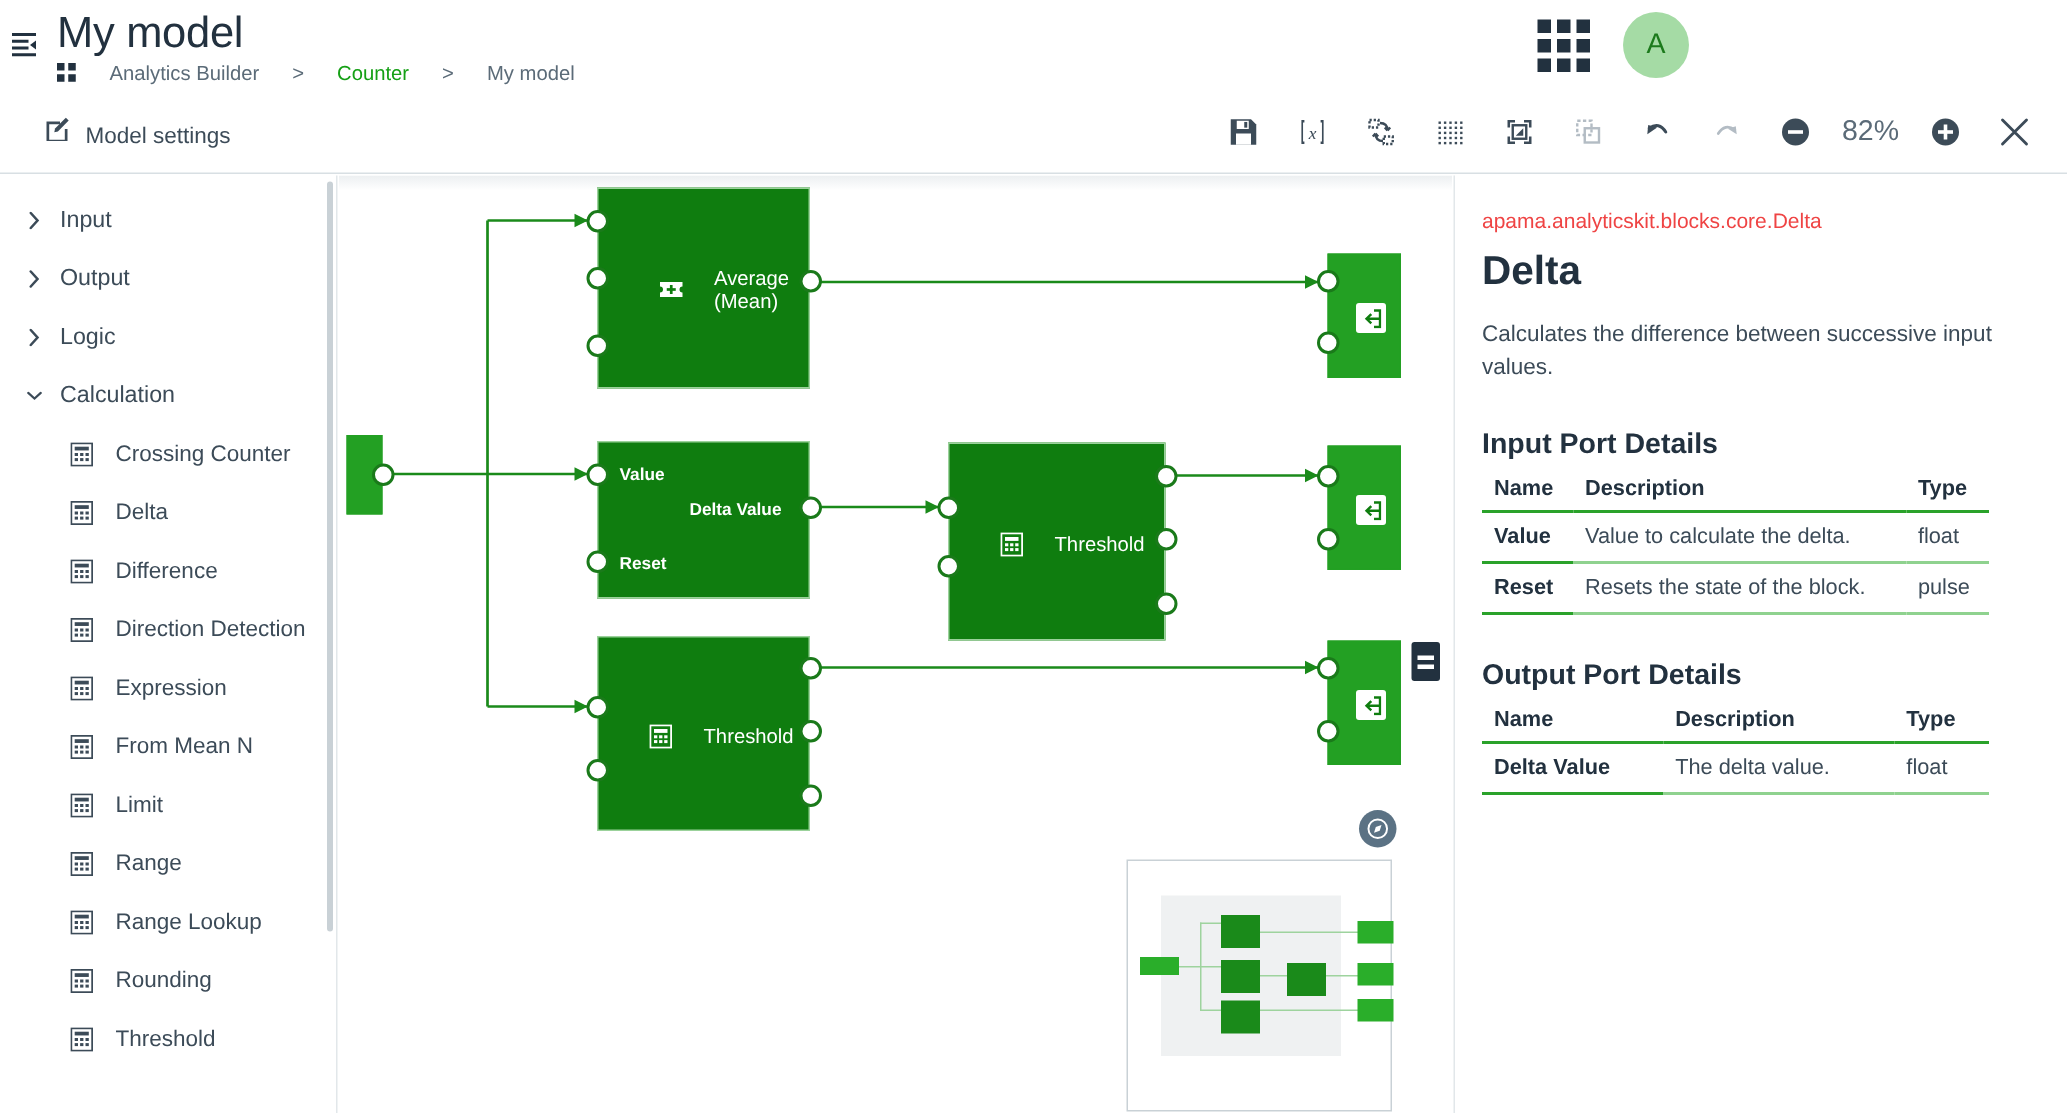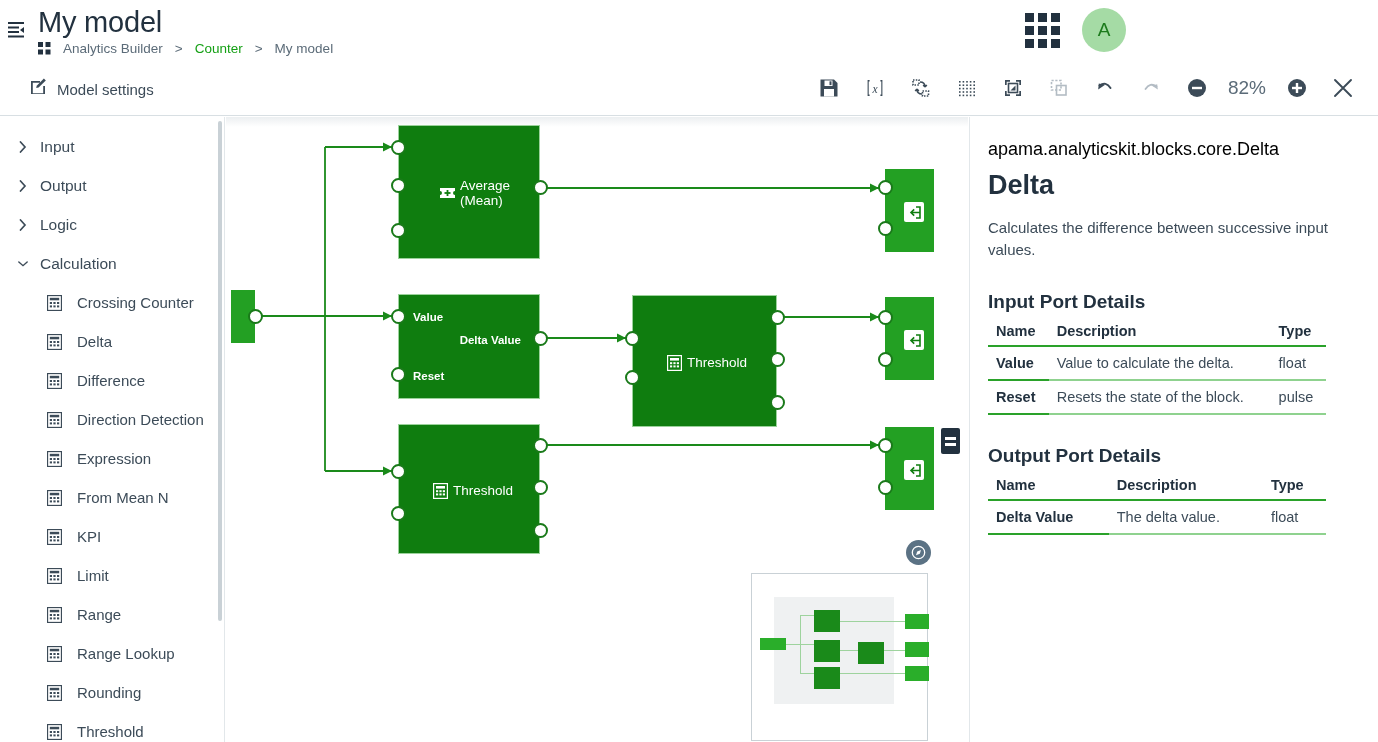--- a/index.html
+++ b/index.html
@@ -18,21 +18,21 @@
   .hdr-menu-icon {
     width: 28px; margin-left: 4px; display:flex; align-items:center; justify-content:center;
     color:#22313f; cursor:pointer;
   }
   .hdr-titles { margin-left: 6px; }
   .hdr-title {
     font-size: 29px; font-weight: 400; color: #22313f; line-height: 34px;
     letter-spacing: -0.2px;
   }
   .breadcrumb {
-    display: flex; align-items: center; gap: 12px;
+    display: flex; align-items: center; gap: 22px;
     font-size: 13.5px; color: #5b6b78; margin-top: 2px;
   }
   .breadcrumb .bc-icon { display:flex; align-items:center; color:#22313f; }
   .breadcrumb .sep { color: #5b6b78; }
   .breadcrumb .bc-link { color: #15a015; cursor:pointer; }
   .hdr-right {
     margin-left: auto; display: flex; align-items: center; gap: 22px;
     padding-right: 22px;
   }
   .app-grid { display: grid; grid-template-columns: repeat(3, 9px); gap: 4px; cursor:pointer; }
@@ -93,21 +93,21 @@
     position:absolute; left:0; top:0; width:100%; height:10px;
     background: linear-gradient(#eceff1, #fff);
   }
   .block {
     position: absolute; background: #0f7d0f;
     border: 1px solid #9bd29b;
   }
   .block-in  { background: #23a023; border-color:#23a023; }
   .block-out { background: #23a023; border-color:#23a023; }
   .block-label {
-    position:absolute; display:flex; align-items:center; gap:4px;
+    position:absolute; display:flex; align-items:center; gap:20px;
     color:#fff; font-size: 13.5px; line-height: 15px; white-space: pre-line;
   }
   .port {
     position: absolute; width: 15px; height: 15px; border-radius: 50%;
     background: #fff; border: 2px solid #1a7a1a; cursor: pointer;
   }
   .port-label {
     position:absolute; color:#fff; font-size:11.5px; font-weight: bold; white-space:nowrap;
   }
   .blk-icon {
@@ -139,21 +139,21 @@
     align-items:center; justify-content:center; gap:3px; cursor:pointer; z-index: 5;
   }
   .doc-tab i { display:block; width:11px; height:3px; background:#fff; }
 
   
   .rpanel {
     position: absolute; left: 969px; top: 117px; width: 409px; height: 625px;
     background: #fff; border-left: 1px solid #e2e7ea;
     padding: 22px 30px 0 18px; overflow: hidden;
   }
-  .rp-fqn { font-size: 18px; color: #000000; margin-bottom: 10px; }
+  .rp-fqn { font-size: 14px; color: #ef4444; margin-bottom: 10px; }
   .rp-title { font-size: 27px; font-weight: bold; color: #22313f; margin-bottom: 16px; }
   .rp-para { font-size: 15px; line-height: 22px; color: #3c4b58; margin-bottom: 10px; }
   .rp-section { font-size: 19px; font-weight: bold; color: #22313f; margin: 30px 0 6px; }
   table.ports { width: 338px; border-collapse: collapse; }
   table.ports th {
     text-align: left; font-size: 14.5px; font-weight: bold; color: #22313f;
     padding: 4px 8px 6px 8px; border-bottom: 2px solid #2aa22a;
   }
   table.ports td {
     font-size: 14.5px; color: #3c4b58; padding: 8px 8px;
@@ -467,37 +467,20 @@
             <g fill="#3c4b58">
               <rect x="2.8" y="7" width="2.2" height="2"></rect>
               <rect x="6.4" y="7" width="2.2" height="2"></rect>
               <rect x="10" y="7" width="2.2" height="2"></rect>
               <rect x="2.8" y="10.4" width="2.2" height="2"></rect>
               <rect x="6.4" y="10.4" width="2.2" height="2"></rect>
               <rect x="10" y="10.4" width="2.2" height="2"></rect>
             </g>
           </svg>
         </span>
-        <span>KPI</span>
-      </div>
-      <div class="sb-item">
-        <span class="blk-icon">
-          <svg width="15" height="16" viewBox="0 0 15 16">
-            <rect x="0.5" y="0.5" width="14" height="15" fill="none" stroke="#3c4b58" stroke-width="1.3"></rect>
-            <rect x="2.8" y="2.8" width="9.4" height="2.5" fill="#3c4b58"></rect>
-            <g fill="#3c4b58">
-              <rect x="2.8" y="7" width="2.2" height="2"></rect>
-              <rect x="6.4" y="7" width="2.2" height="2"></rect>
-              <rect x="10" y="7" width="2.2" height="2"></rect>
-              <rect x="2.8" y="10.4" width="2.2" height="2"></rect>
-              <rect x="6.4" y="10.4" width="2.2" height="2"></rect>
-              <rect x="10" y="10.4" width="2.2" height="2"></rect>
-            </g>
-          </svg>
-        </span>
         <span>Limit</span>
       </div>
       <div class="sb-item">
         <span class="blk-icon">
           <svg width="15" height="16" viewBox="0 0 15 16">
             <rect x="0.5" y="0.5" width="14" height="15" fill="none" stroke="#3c4b58" stroke-width="1.3"></rect>
             <rect x="2.8" y="2.8" width="9.4" height="2.5" fill="#3c4b58"></rect>
             <g fill="#3c4b58">
               <rect x="2.8" y="7" width="2.2" height="2"></rect>
               <rect x="6.4" y="7" width="2.2" height="2"></rect>

